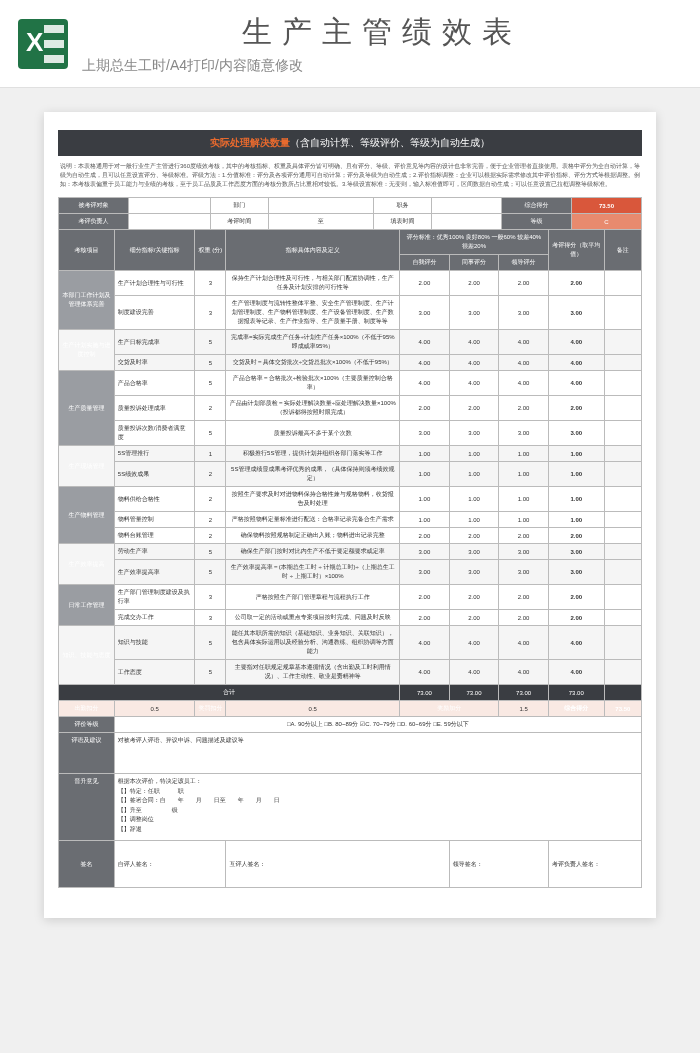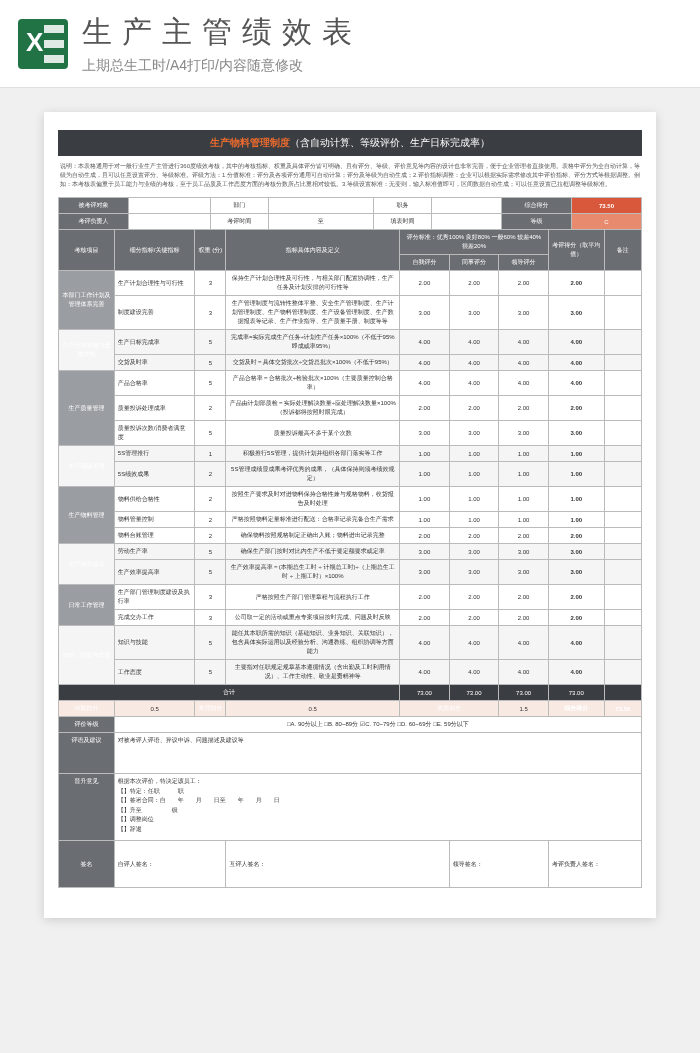--- a/index.html
+++ b/index.html
@@ -1,21 +1,21 @@
 <!DOCTYPE html>
 <html><head>
 <meta charset="utf-8">
 <style>
 body { margin:0; font-family:"Microsoft YaHei",sans-serif; background:#f0f0f0; width:700px; }
 .banner { background:#fff; display:flex; align-items:center; padding:12px 18px; border-bottom:1px solid #e0e0e0; }
 .excel-icon { width:50px; height:50px; background:#217346; position:relative; border-radius:4px; margin-right:14px; flex-shrink:0; }
 .excel-icon::before { content:"X"; color:#fff; font-size:26px; font-weight:700; position:absolute; left:8px; top:8px; }
 .excel-icon::after { content:""; position:absolute; right:4px; top:6px; width:20px; height:38px; background:linear-gradient(#fff 20%,transparent 20%,transparent 40%,#fff 40%,#fff 60%,transparent 60%,transparent 80%,#fff 80%); opacity:.85; }
 .banner-text { flex:1; }
-.banner-title { font-size:30px; letter-spacing:10px; color:#555; font-weight:300; }
+.banner-title { font-size:30px; letter-spacing:10px; color:#555; font-weight:300;text-align:center; }
 .banner-sub { font-size:14px; color:#888; margin-top:4px; }
 .page-wrap { padding:24px 44px 40px; }
 .sheet { background:#fff; box-shadow:0 2px 10px rgba(0,0,0,.15); padding:18px 14px 30px; font-size:7px; color:#333; position:relative; }
 .title-bar { background:#3a3d42; color:#fff; padding:6px 8px; text-align:center; font-size:10px; }
 .title-bar .orange { color:#e86a2e; font-weight:600; }
 .intro { font-size:6px; color:#555; line-height:1.5; padding:6px 2px 8px; }
 table { border-collapse:collapse; width:100%; }
 td,th { border:1px solid #bbb; padding:3px 3px; font-size:6px; vertical-align:middle; }
 th { background:#6a6d72; color:#fff; font-weight:500; }
 .dark-cell { background:#6a6d72; color:#fff; text-align:center; }
@@ -38,21 +38,21 @@
   <div class="banner-text">
     <div class="banner-title">生产主管绩效表</div>
     <div class="banner-sub">上期总生工时/A4打印/内容随意修改</div>
   </div>
 </div>
 
 <div class="page-wrap">
 <div class="sheet">
 
   <div class="title-bar">
-    <span class="orange">生产物料管理制度</span><span>（含自动计算、等级评价、生产日标完成率）</span>
+    <span class="orange">实际处理解决数量</span><span>（含自动计算、等级评价、等级为自动生成）</span>
   </div>
 
   <div class="intro">说明：本表格通用于对一般行业生产主管进行360度绩效考核，其中的考核指标、权重及具体评分皆可明确、且有评分、等级、评价意见等内容的设计也非常完善，便于企业管理者直接使用。表格中评分为全自动计算，等级为自动生成，且可以任意设置评分、等级标准。评级方法：1.分值标准：评分及各项评分通用可自动计算；评分及等级为自动生成；2.评价指标调整：企业可以根据实际需求修改其中评价指标、评分方式等根据调整。例如：本考核表偏重于员工能力与业绩的考核，至于员工品质及工作态度方面的考核分数所占比重相对较低。3.等级设置标准：无变则，输入标准值即可，区间数据自动生成；可以任意设置已拉框调整等级标准。</div>
 
   <table>
     <tbody>
           <tr>
       <td class="dark-cell" style="width:12%">被考评对象</td>
       <td style="width:14%"></td>
       <td class="center" style="width:10%">部门</td>

